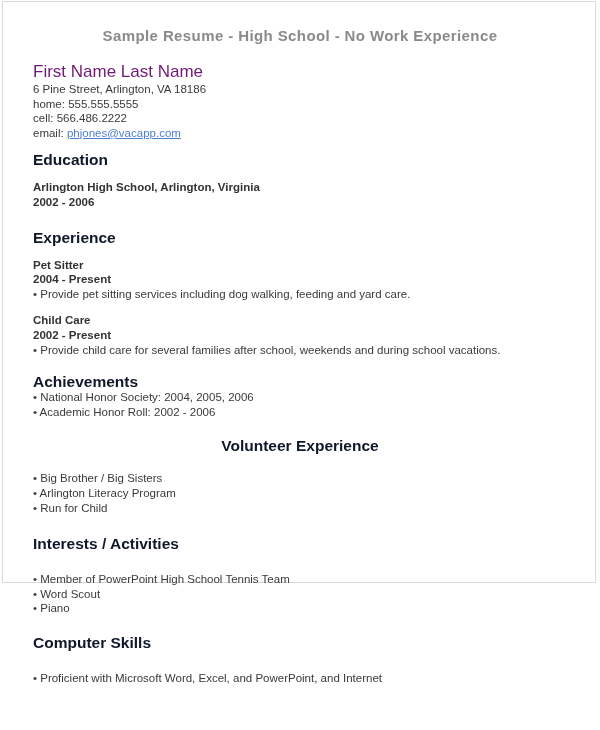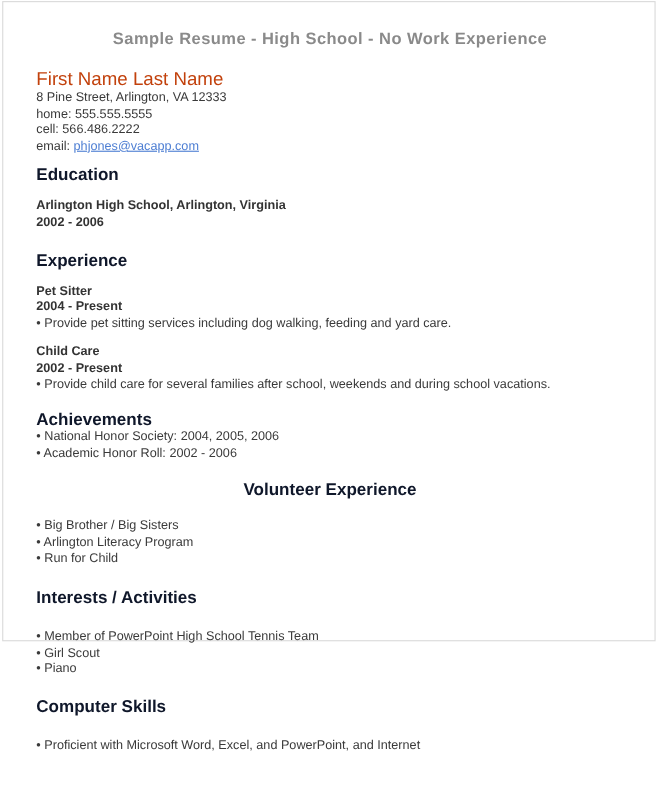--- a/index.html
+++ b/index.html
@@ -36,21 +36,21 @@
     font-size: 15px;
     line-height: 18px;
     font-weight: bold;
     color: #8a8a8a;
     letter-spacing: 0.4px;
   }
   .name {
     margin-top: 16px;
     font-size: 17px;
     line-height: 21px;
-    color: #c2410c;
+    color: #701a75;
   }
   .line {
     font-size: 11.5px;
     line-height: 14.6px;
     color: #3a3a3a;
   }
   .bold {
     font-weight: bold;
     color: #333333;
   }
@@ -82,21 +82,21 @@
 <body>
 
 <div class="page">
   <div class="frame"></div>
   <div class="content">
 
     <div class="doc-title">Sample Resume - High School - No Work Experience</div>
 
     <div>
       <div class="name">First Name Last Name</div>
-      <div class="line">8 Pine Street, Arlington, VA 12333</div>
+      <div class="line">6 Pine Street, Arlington, VA 18186</div>
       <div class="line">home: 555.555.5555</div>
       <div class="line">cell: 566.486.2222</div>
       <div class="line"><span>email:</span> <a class="email-link" href="#">phjones@vacapp.com</a></div>
     </div>
 
     <div class="sec-heading h-education">Education</div>
     <div class="line bold edu-school">Arlington High School, Arlington, Virginia</div>
     <div class="line bold">2002 - 2006</div>
 
     <div class="sec-heading h-experience">Experience</div>
@@ -120,21 +120,21 @@
     <div class="sec-heading h-volunteer">Volunteer Experience</div>
     <div class="volunteer-list">
       <div class="line">• Big Brother / Big Sisters</div>
       <div class="line">• Arlington Literacy Program</div>
       <div class="line">• Run for Child</div>
     </div>
 
     <div class="sec-heading h-interests">Interests / Activities</div>
     <div class="interests-list">
       <div class="line">• Member of PowerPoint High School Tennis Team</div>
-      <div class="line">• Girl Scout</div>
+      <div class="line">• Word Scout</div>
       <div class="line">• Piano</div>
     </div>
 
     <div class="sec-heading h-computer">Computer Skills</div>
     <div class="computer-list">
       <div class="line">• Proficient with Microsoft Word, Excel, and PowerPoint, and Internet</div>
     </div>
 
   </div>
 </div>

